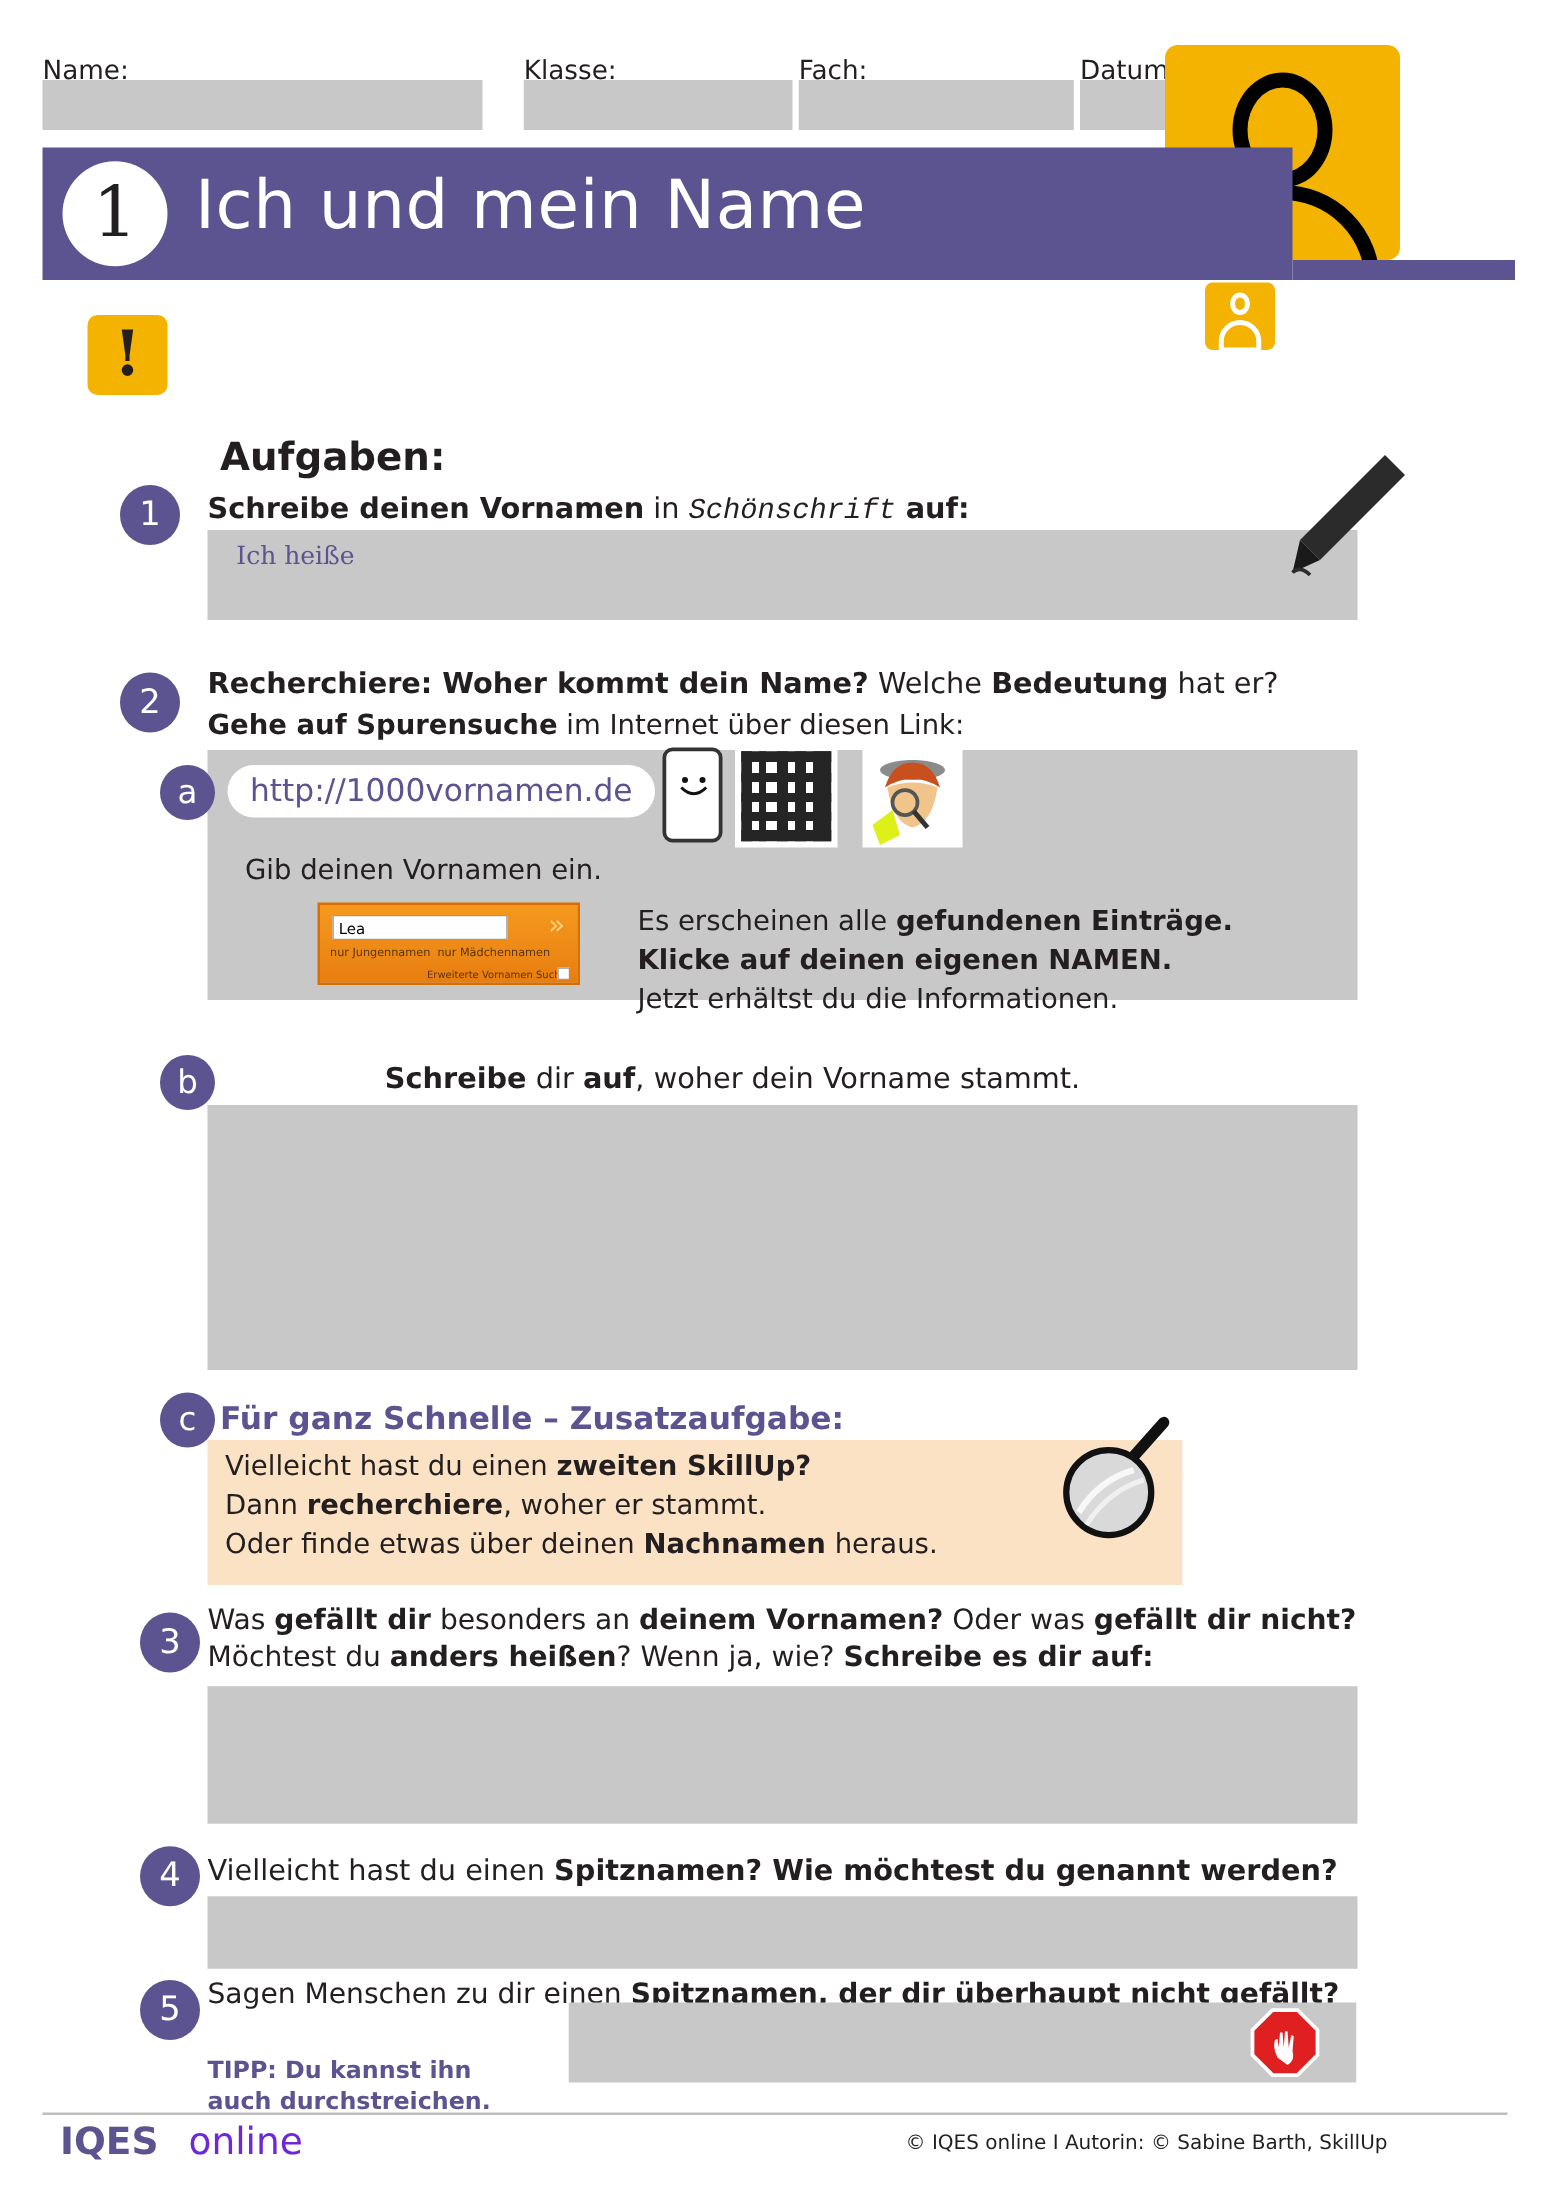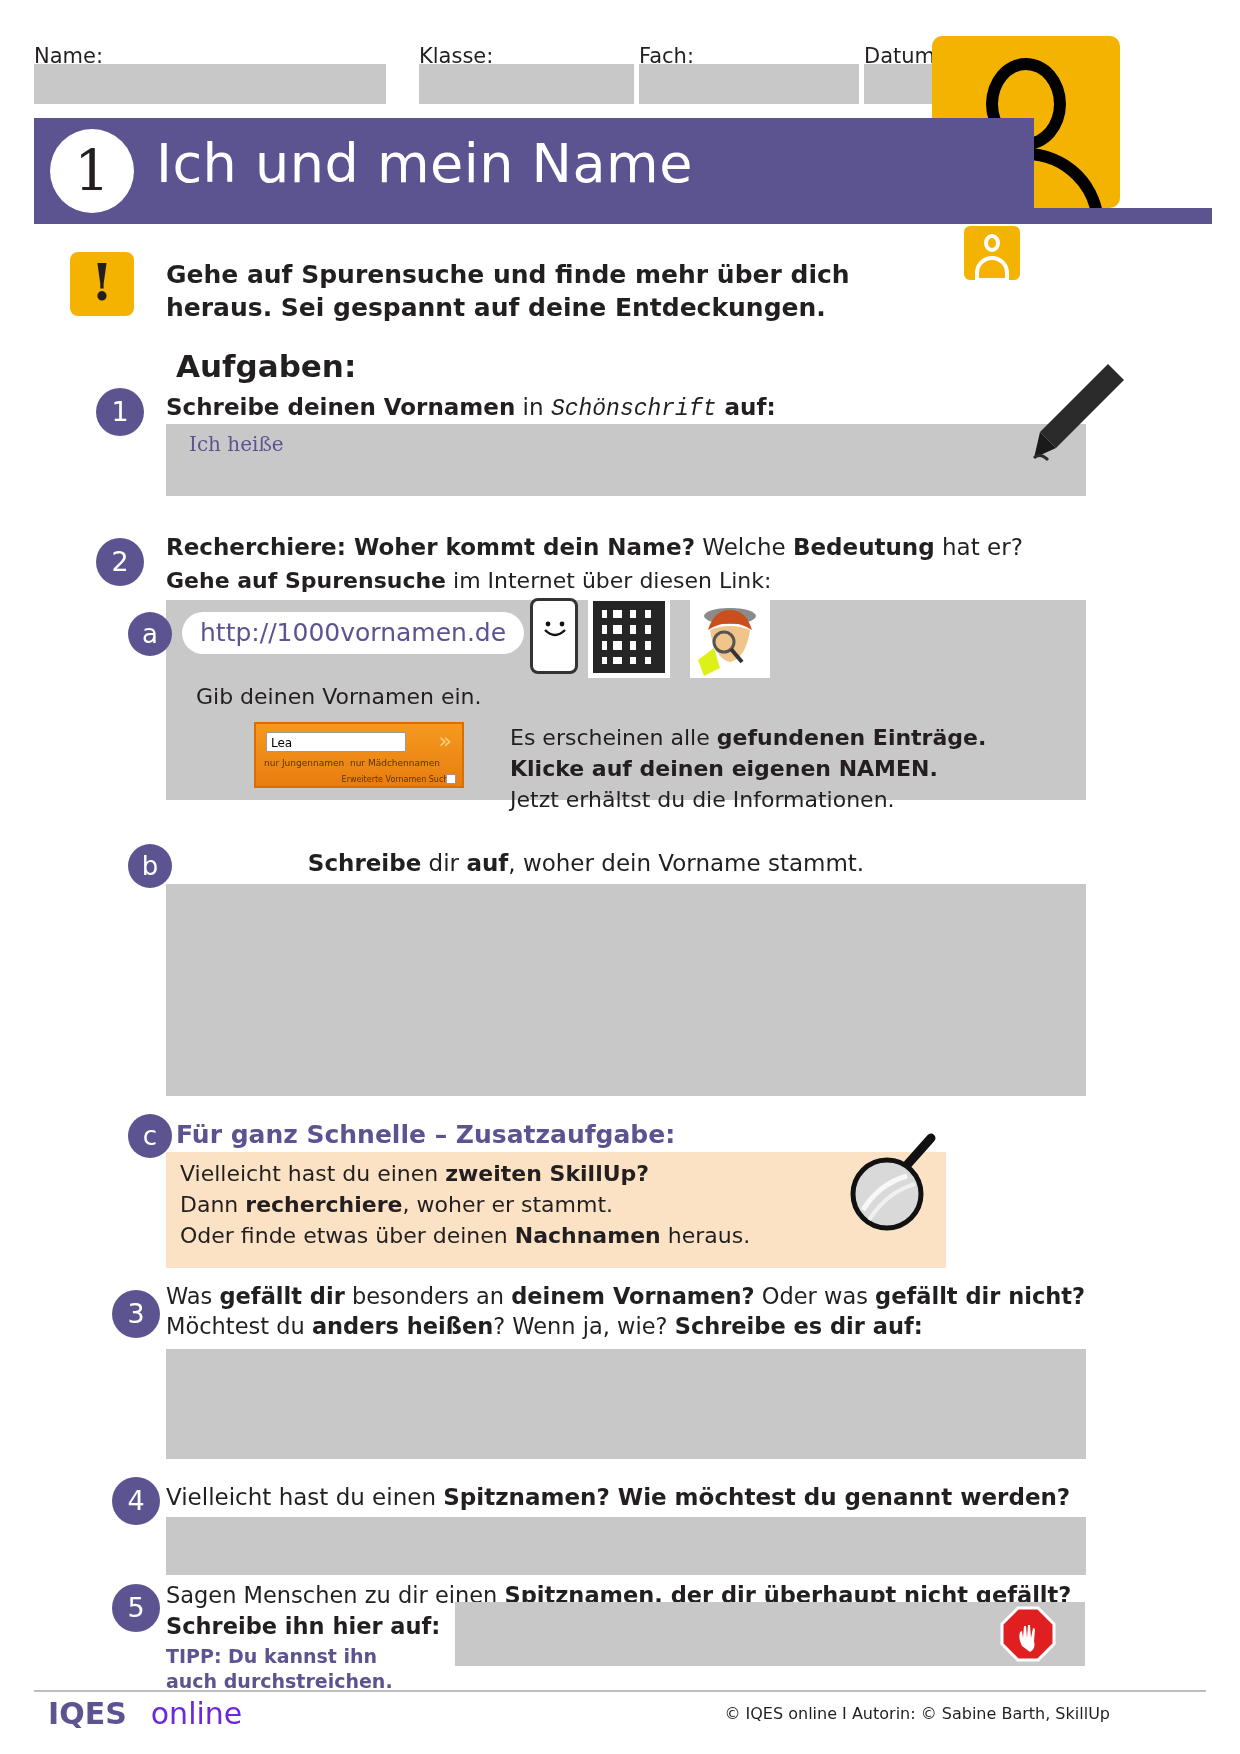--- a/index.html
+++ b/index.html
@@ -264,21 +264,20 @@
     <div class="circle">1</div>
     <div class="ttl">Ich und mein Name</div>
   </div>
   <div class="band-ext"></div>
   <div class="avatar-small">
     <div class="h"></div>
     <div class="b"></div>
   </div>
 
   <div class="excl">!</div>
-  <div class="intro">Gehe auf Spurensuche und finde mehr über dich heraus. Sei gespannt auf deine Entdeckungen.</div>
   <div class="aufgaben">Aufgaben:</div>
 
   <div class="num" id="n1">1</div>
   <div class="txt" id="t1">
     <span class="b">Schreibe deinen Vornamen</span><span> in </span><span class="script">Schönschrift</span><span class="b"> auf:</span>
   </div>
   <div class="grey" id="box1"></div>
   <div id="box1lab">Ich heiße</div>
   <svg class="pencil" viewBox="0 0 110 110">
     <polygon points="88,6 104,22 36,90 20,74" fill="#2b2b2b"></polygon>
@@ -368,21 +367,20 @@
   <div class="num" id="n4">4</div>
   <div class="txt" id="t4">
     <span>Vielleicht hast du einen </span><span class="b">Spitznamen? Wie möchtest du genannt werden?</span>
   </div>
   <div class="grey" id="box4"></div>
 
   <div class="num" id="n5">5</div>
   <div class="txt" id="t5">
     <span>Sagen Menschen zu dir einen </span><span class="b">Spitznamen, der dir überhaupt nicht gefällt?</span>
   </div>
-  <div class="txt" id="t5b">Schreibe ihn hier auf:</div>
   <div class="txt" id="t5tip">
     <span>TIPP: Du kannst ihn</span><br>
     <span>auch durchstreichen.</span>
   </div>
   <div class="grey" id="box5"></div>
   <svg class="stop" viewBox="0 0 56 56">
     <polygon points="18,2 38,2 54,18 54,38 38,54 18,54 2,38 2,18" fill="#e02020" stroke="#fff" stroke-width="3"></polygon>
     <path d="M22,40 q-4,-8 -2,-14 l2,-1 1,7 1,-12 2,0 1,12 1,-13 2,0 1,13 2,-10 2,1 -1,12 q2,8 -4,11 z" fill="#fff"></path>
   </svg>
 

